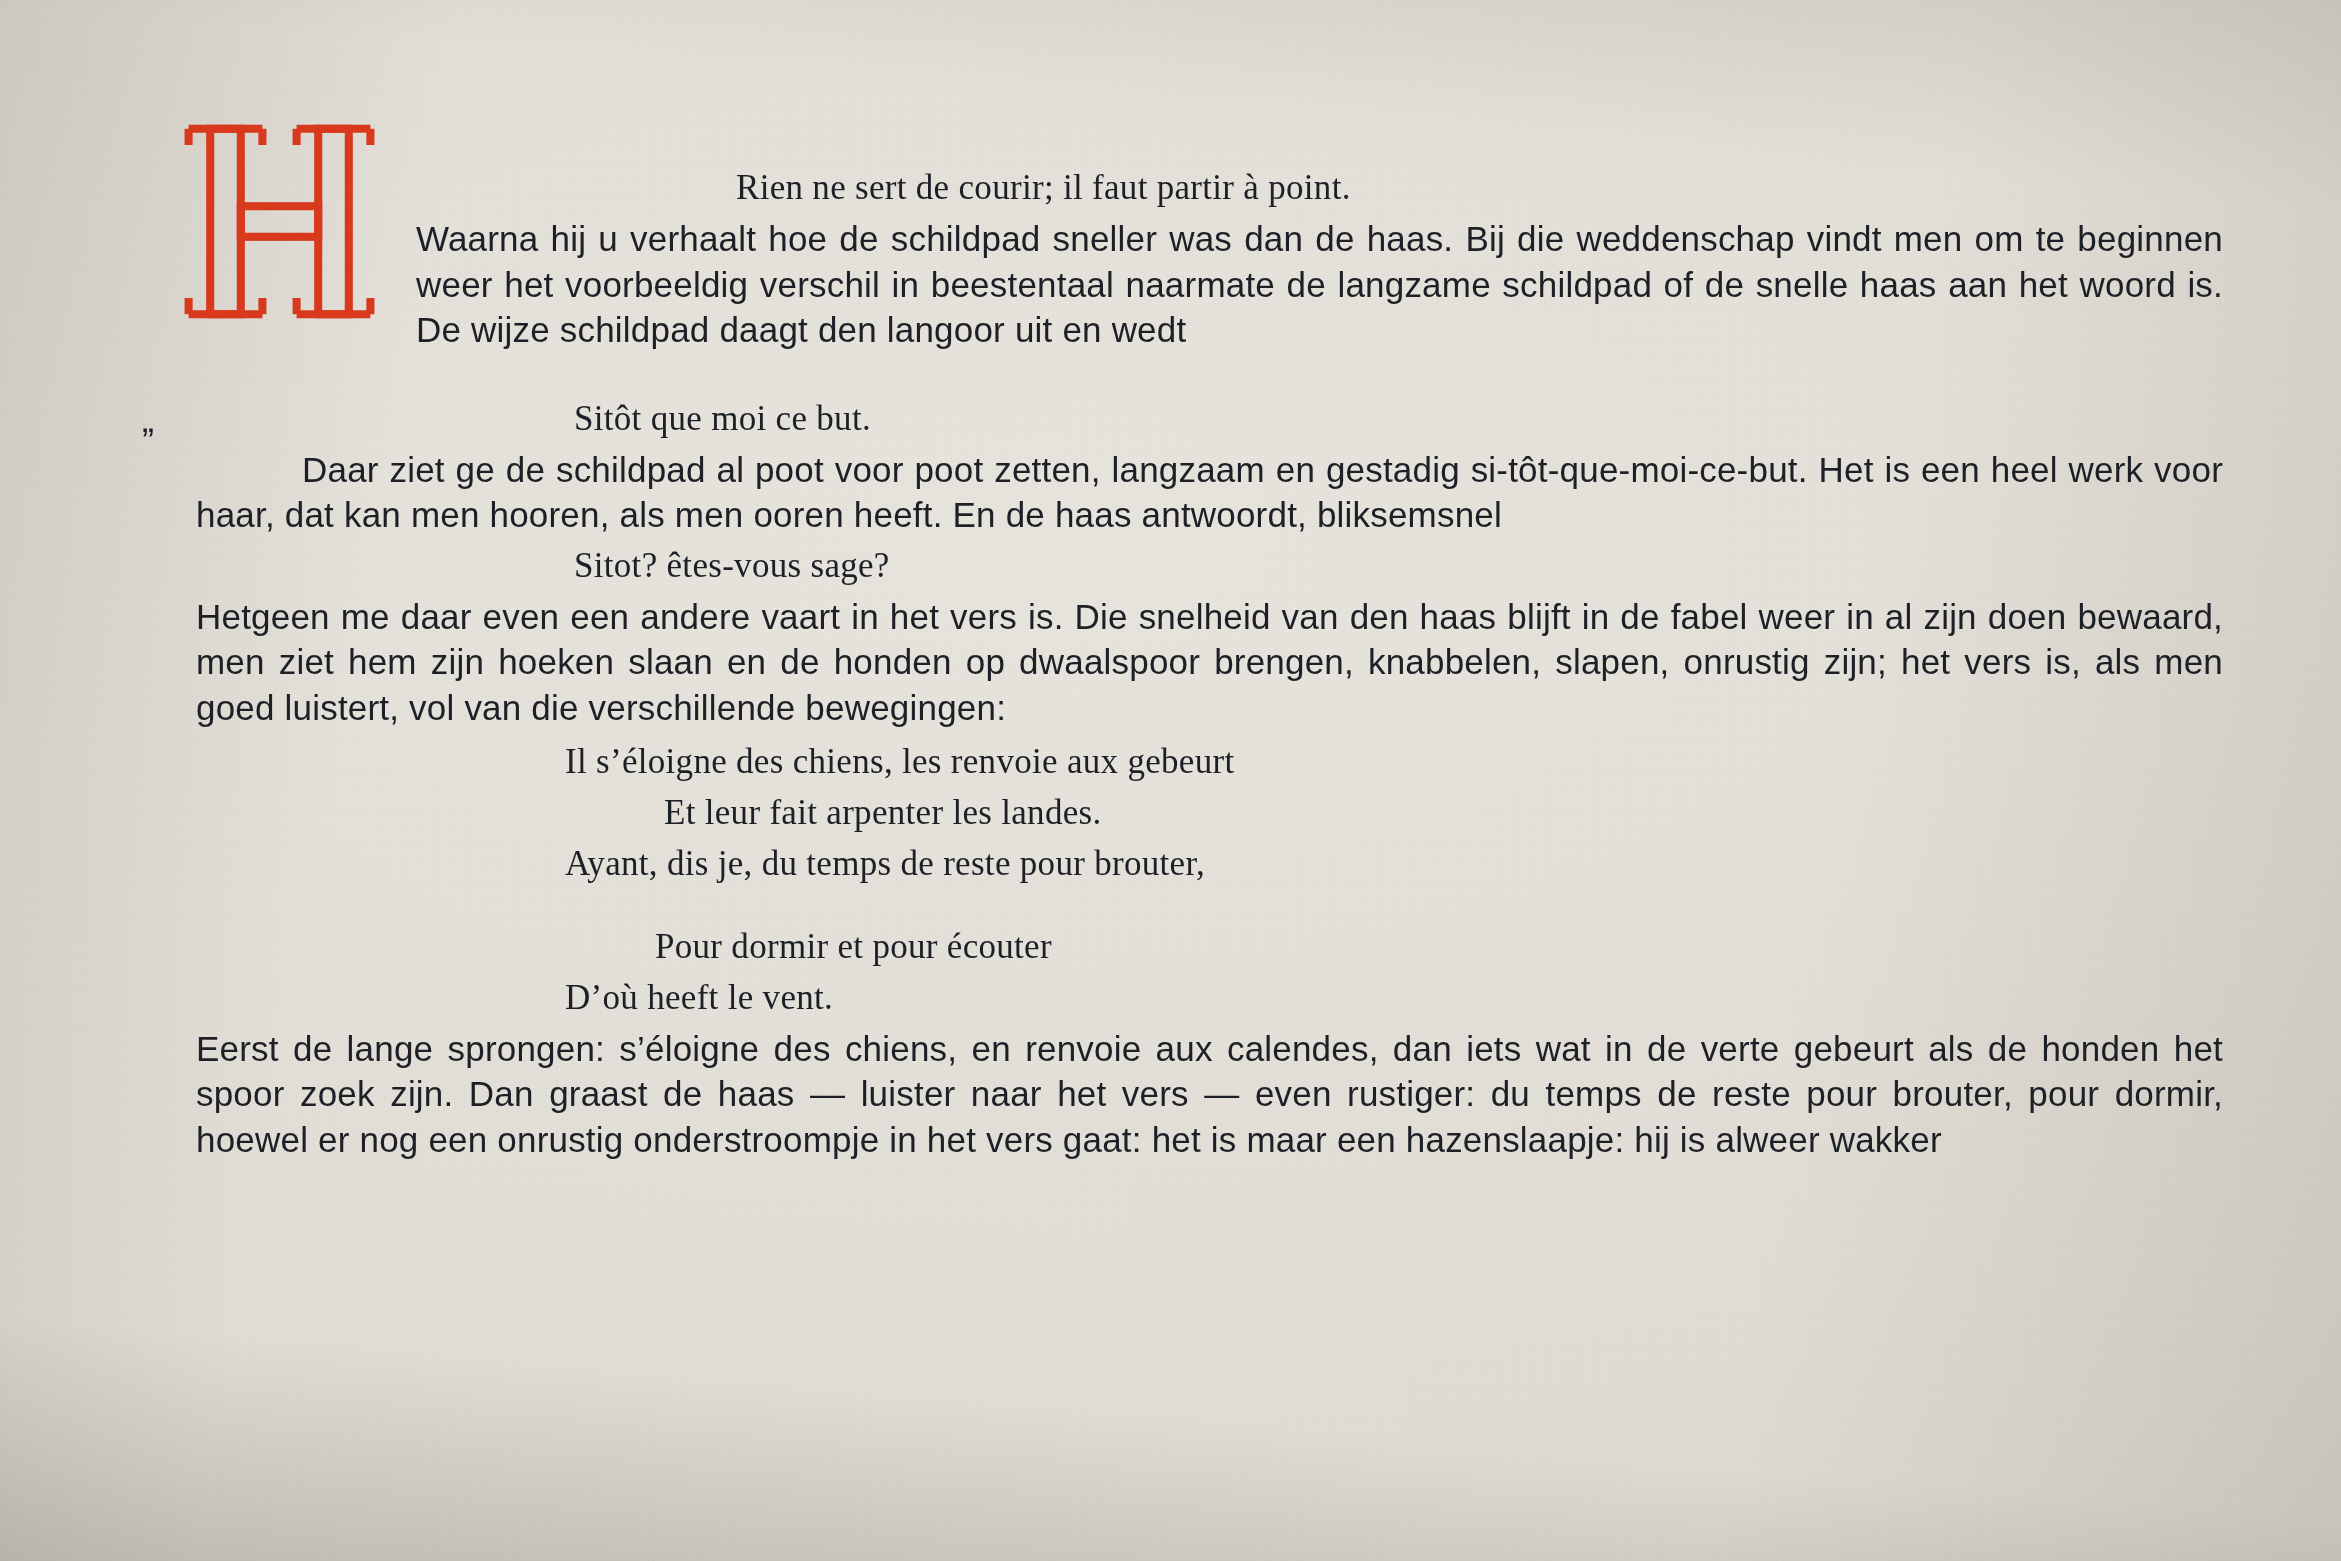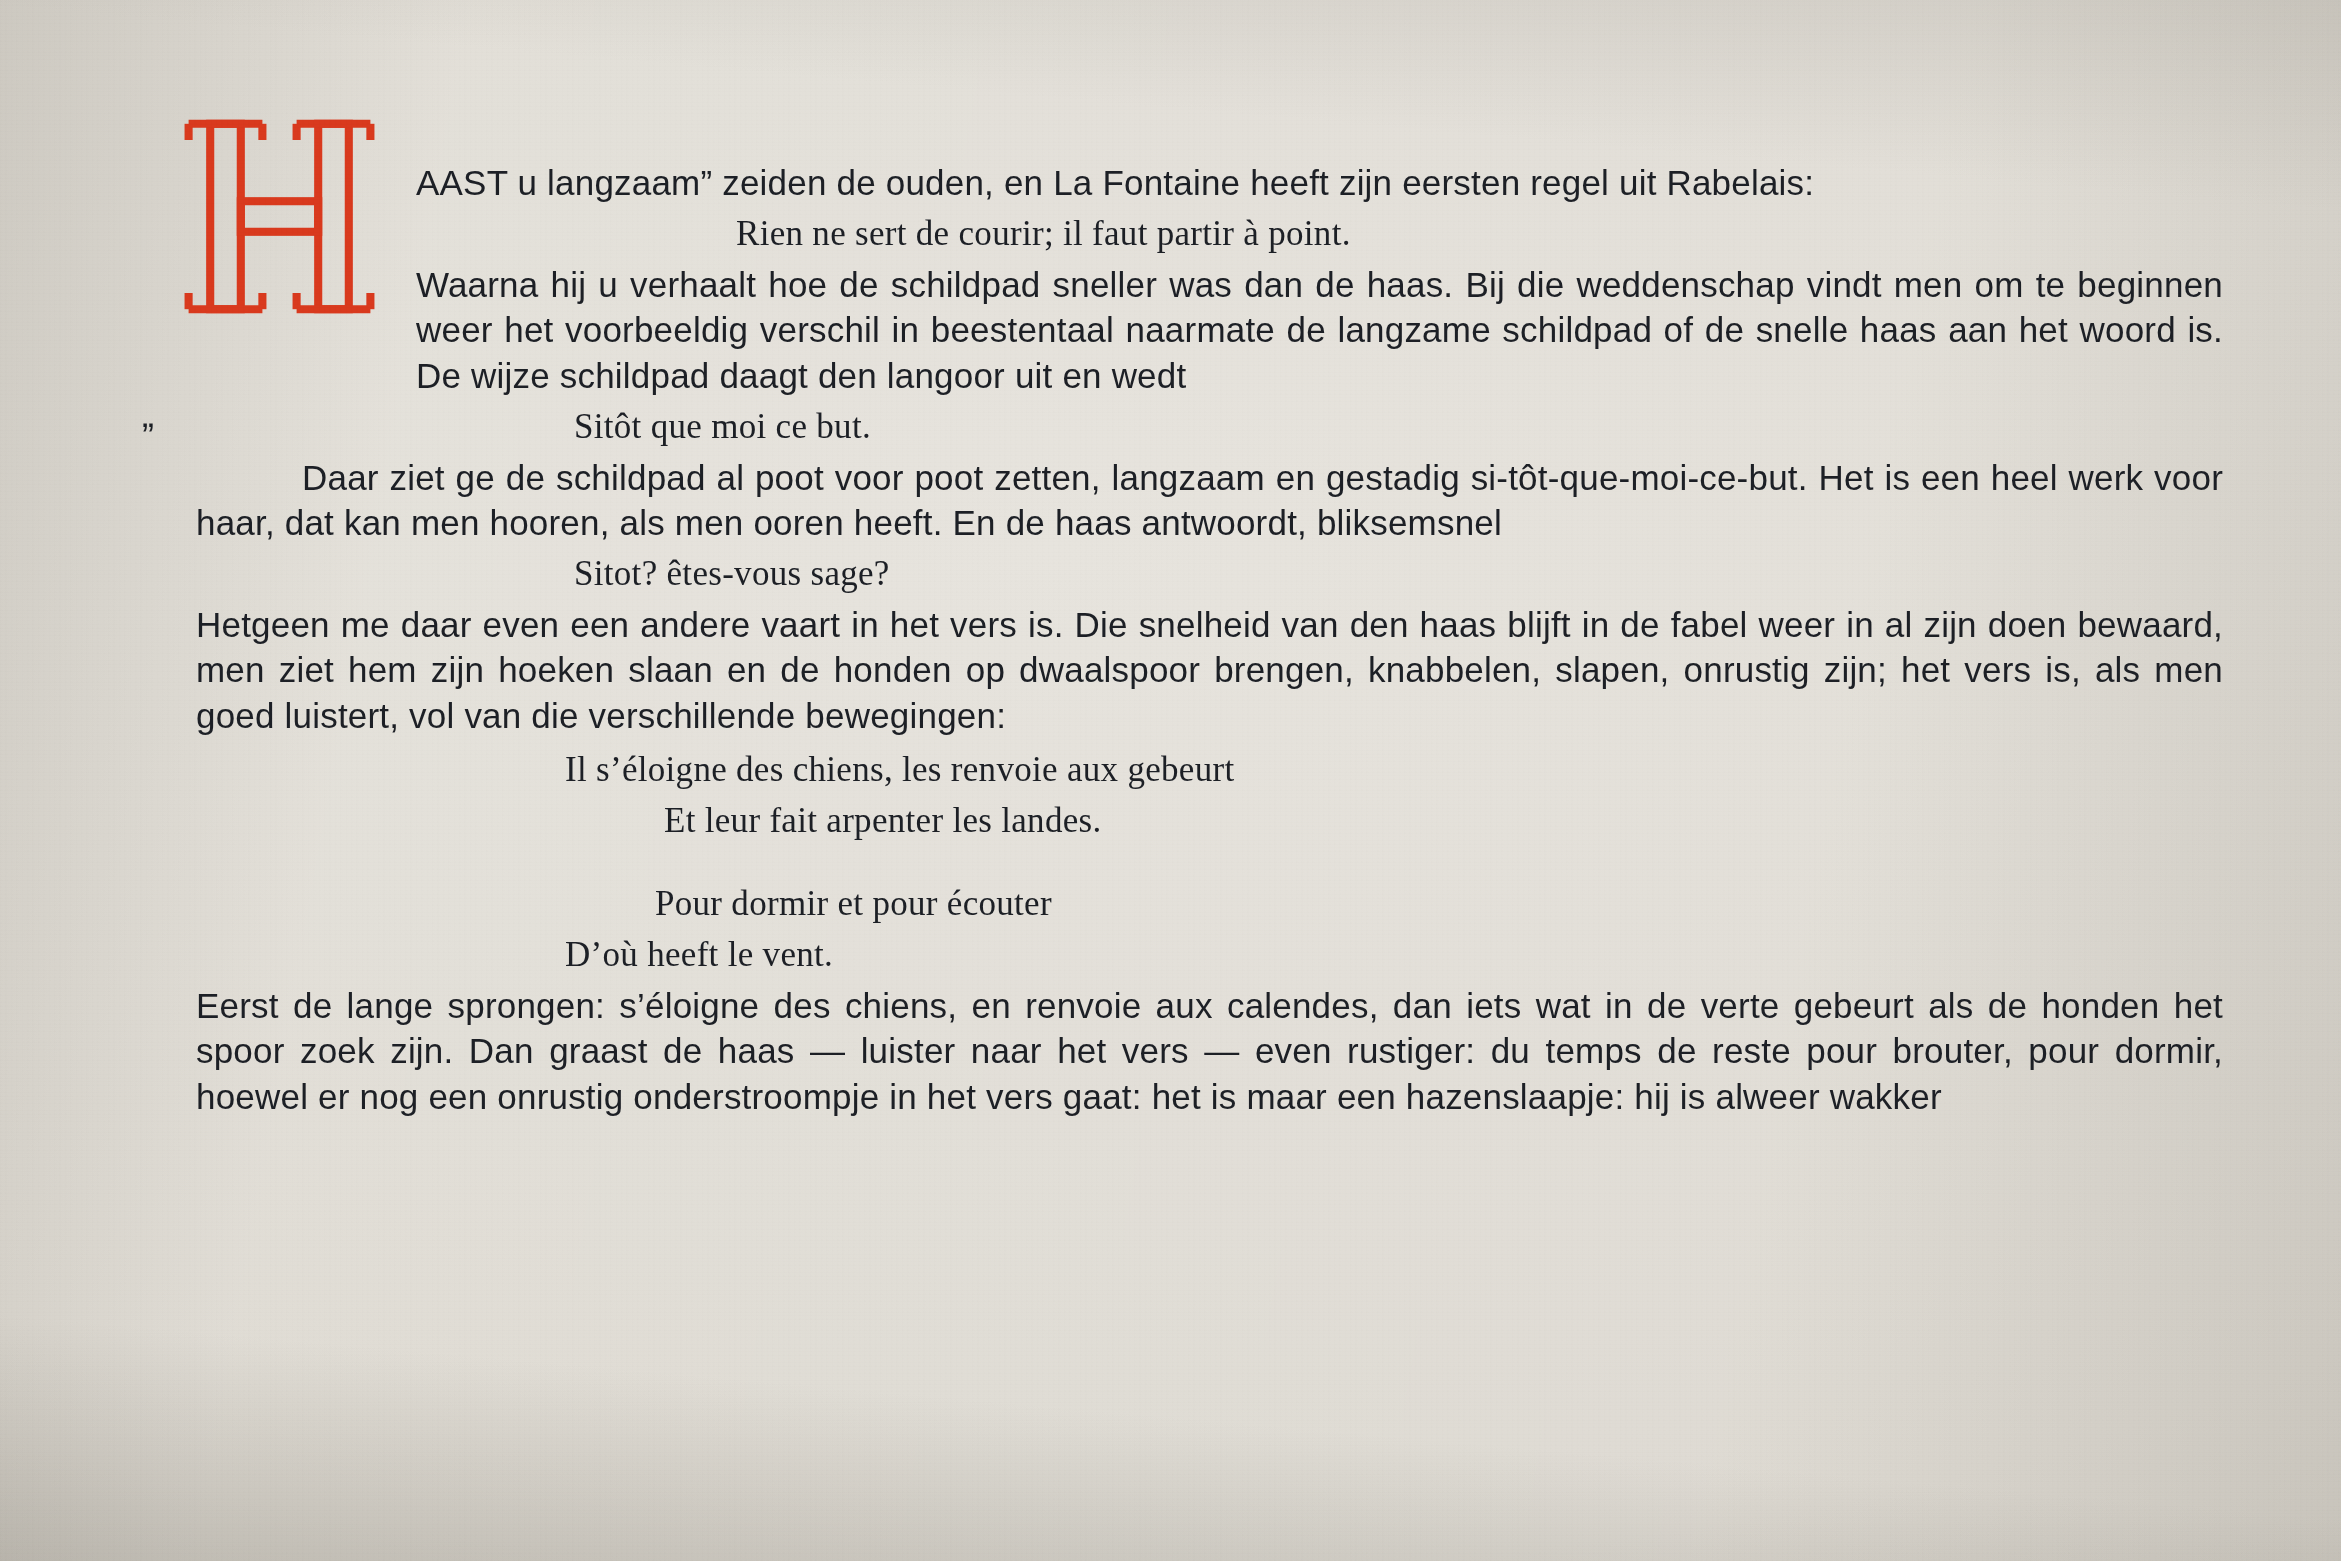--- a/index.html
+++ b/index.html
@@ -141,37 +141,37 @@
             <line x1="14" y1="228" x2="14" y2="210"></line>
             <line x1="96" y1="228" x2="96" y2="210"></line>
             <line x1="134" y1="228" x2="134" y2="210"></line>
             <line x1="216" y1="228" x2="216" y2="210"></line>
           </g>
         </svg>
       </span>
 
       <span class="quote-mark">„</span>
 
-      <p class="para-first">AAST u langzaam” zeiden de ouden, en La Fontaine heeft zijn eersten regel uit Rabelais:</p>
 
       <p class="verse verse-i1">Rien ne sert de courir; il faut partir à point.</p>
 
       <p class="para-first">Waarna hij u verhaalt hoe de schildpad sneller was dan de haas. Bij die weddenschap vindt men om te beginnen weer het voorbeeldig verschil in beestentaal naarmate de langzame schildpad of de snelle haas aan het woord is. De wijze schildpad daagt den langoor uit en wedt</p>
     </div>
 
     <p class="verse verse-i2">Sitôt que moi ce but.</p>
 
     <p class="para-indent spaced">Daar ziet ge de schildpad al poot voor poot zetten, langzaam en gestadig si-tôt-que-moi-ce-but. Het is een heel werk voor haar, dat kan men hooren, als men ooren heeft. En de haas antwoordt, bliksemsnel</p>
 
     <p class="verse verse-i3">Sitot? êtes-vous sage?</p>
 
     <p class="spaced">Hetgeen me daar even een andere vaart in het vers is. Die snelheid van den haas blijft in de fabel weer in al zijn doen bewaard, men ziet hem zijn hoeken slaan en de honden op dwaalspoor brengen, knabbelen, slapen, onrustig zijn; het vers is, als men goed luistert, vol van die verschillende bewegingen:</p>
 
     <p class="verse verse-i4 blk">Il s’éloigne des chiens, les renvoie aux gebeurt</p>
     <p class="verse verse-i5">Et leur fait arpenter les landes.</p>
+    <p class="verse verse-i6">Ayant, dis je, du temps de reste pour brouter,</p>
     <p class="verse verse-i7">Pour dormir et pour écouter</p>
     <p class="verse verse-i8">D’où heeft le vent.</p>
 
     <p class="spaced">Eerst de lange sprongen: s’éloigne des chiens, en renvoie aux calendes, dan iets wat in de verte gebeurt als de honden het spoor zoek zijn. Dan graast de haas — luister naar het vers — even rustiger: du temps de reste pour brouter, pour dormir, hoewel er nog een onrustig onderstroompje in het vers gaat: het is maar een hazenslaapje: hij is alweer wakker</p>
 
   </div>
 
   <div class="grain"></div>
 </div>
 

